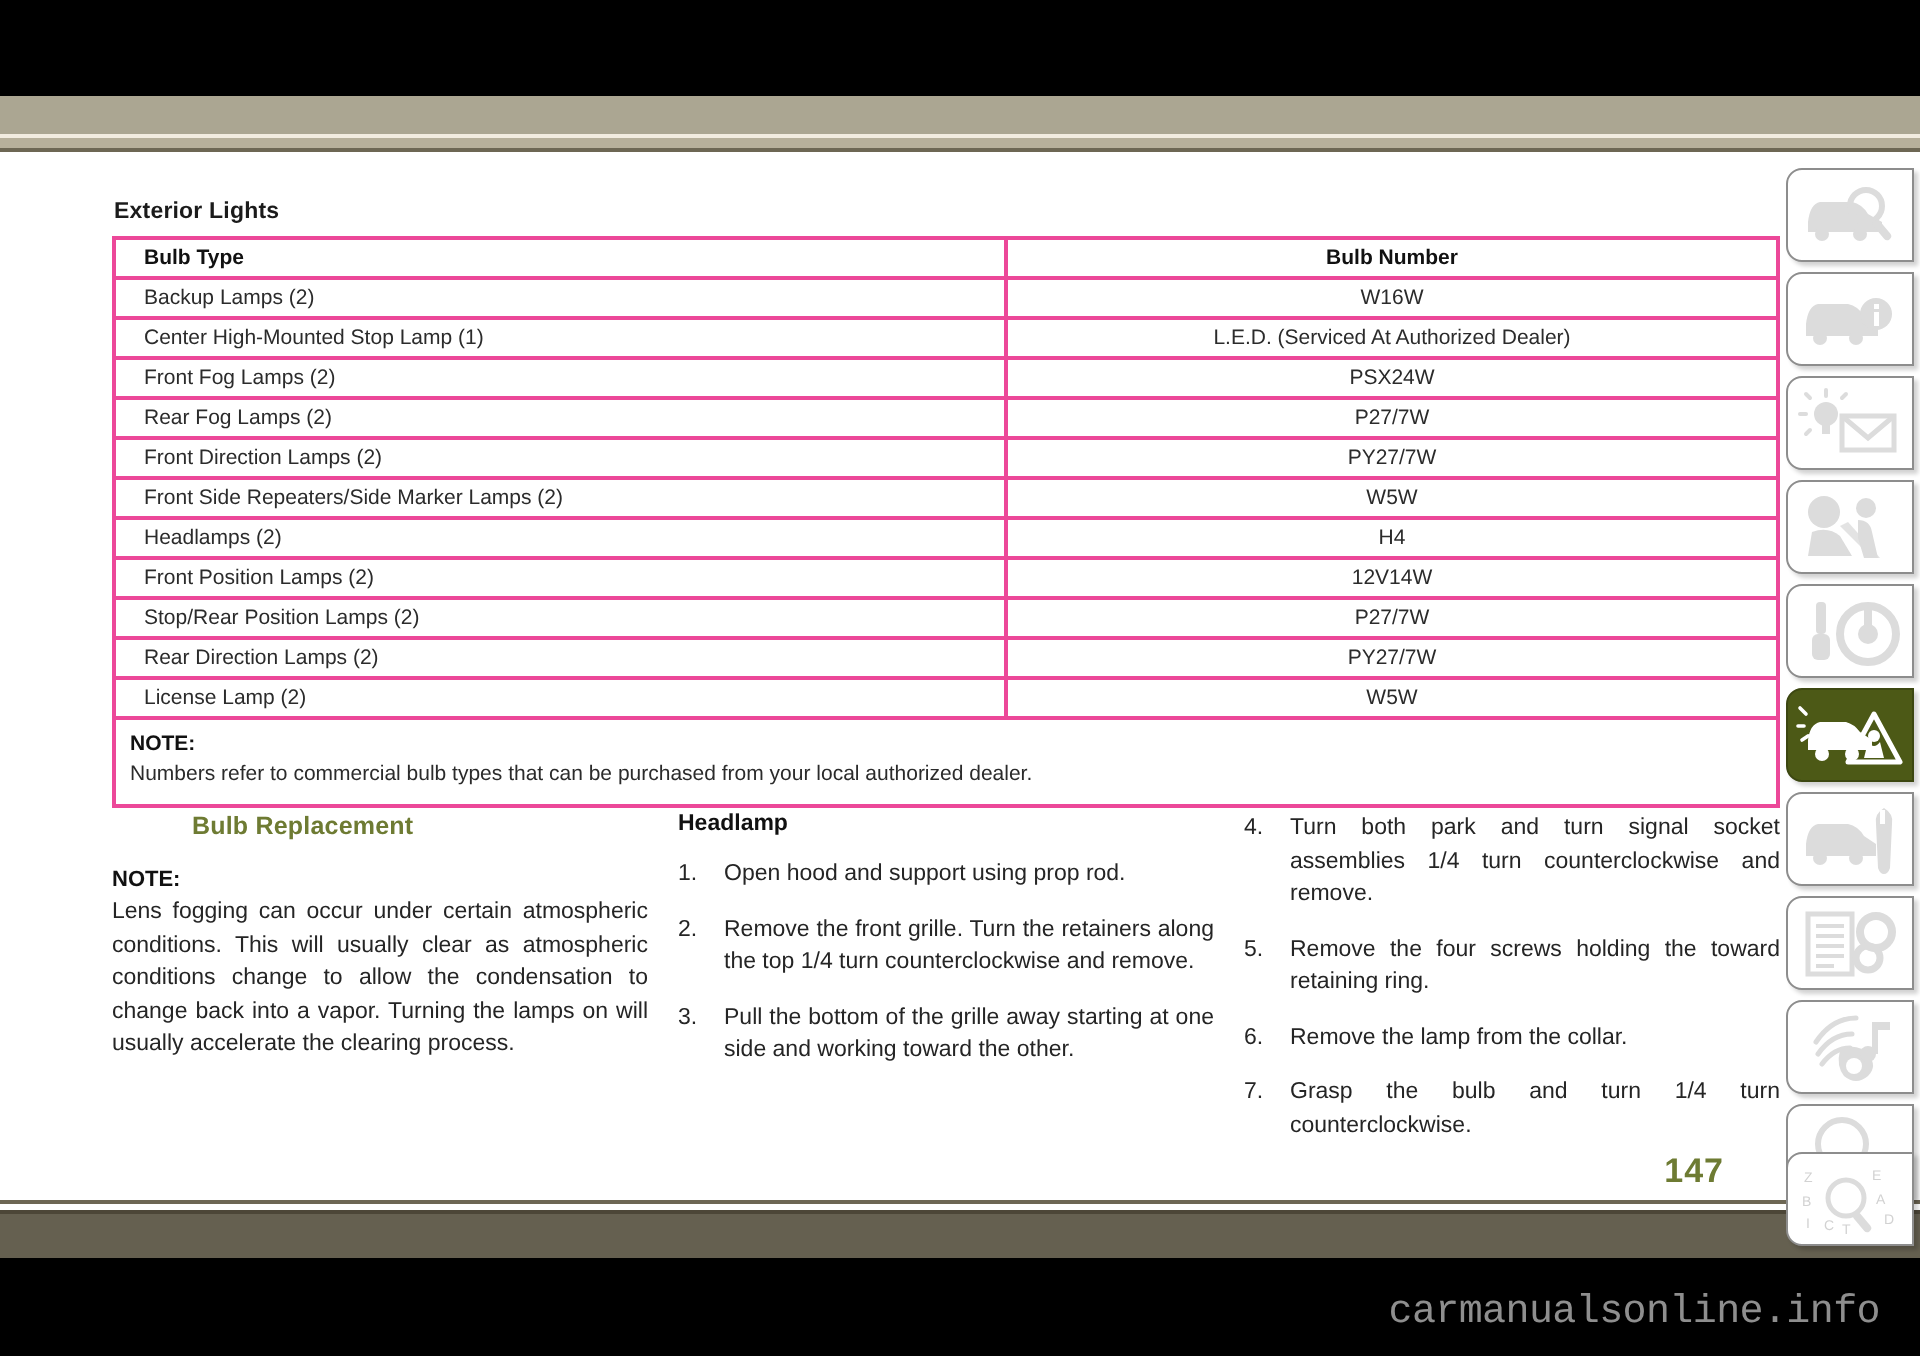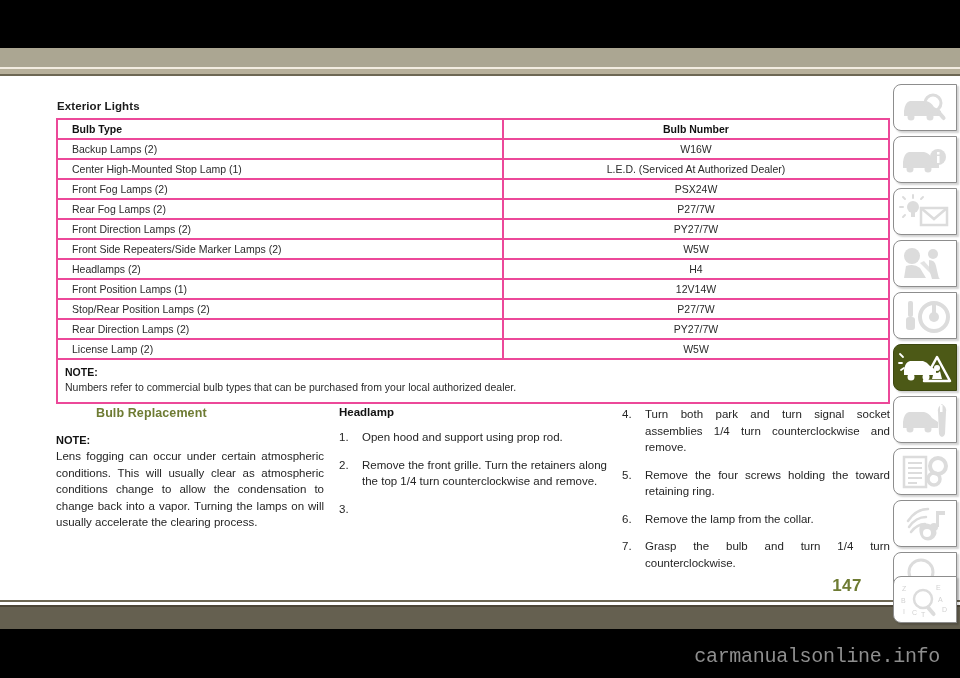--- a/index.html
+++ b/index.html
@@ -300,21 +300,21 @@
       </tr>
       <tr>
         <td class="cell-type">Front Side Repeaters/Side Marker Lamps (2)</td>
         <td class="cell-num">W5W</td>
       </tr>
       <tr>
         <td class="cell-type">Headlamps (2)</td>
         <td class="cell-num">H4</td>
       </tr>
       <tr>
-        <td class="cell-type">Front Position Lamps (1)</td>
+        <td class="cell-type">Front Position Lamps (2)</td>
         <td class="cell-num">12V14W</td>
       </tr>
       <tr>
         <td class="cell-type">Stop/Rear Position Lamps (2)</td>
         <td class="cell-num">P27/7W</td>
       </tr>
       <tr>
         <td class="cell-type">Rear Direction Lamps (2)</td>
         <td class="cell-num">PY27/7W</td>
       </tr>
@@ -345,20 +345,21 @@
         <li>
           <span class="num">1.</span>
           <span>Open hood and support using prop rod.</span>
         </li>
         <li>
           <span class="num">2.</span>
           <span>Remove the front grille. Turn the retainers along the top 1/4 turn counterclockwise and remove.</span>
         </li>
         <li>
           <span class="num">3.</span>
+          <span>Pull the bottom of the grille away starting at one side and working toward the other.</span>
         </li>
       </ol>
     </div>
 
     <div class="col col-3">
       <ol class="steps">
         <li>
           <span class="num">4.</span>
           <span>Turn both park and turn signal socket assemblies 1/4 turn counterclockwise and remove.</span>
         </li>

